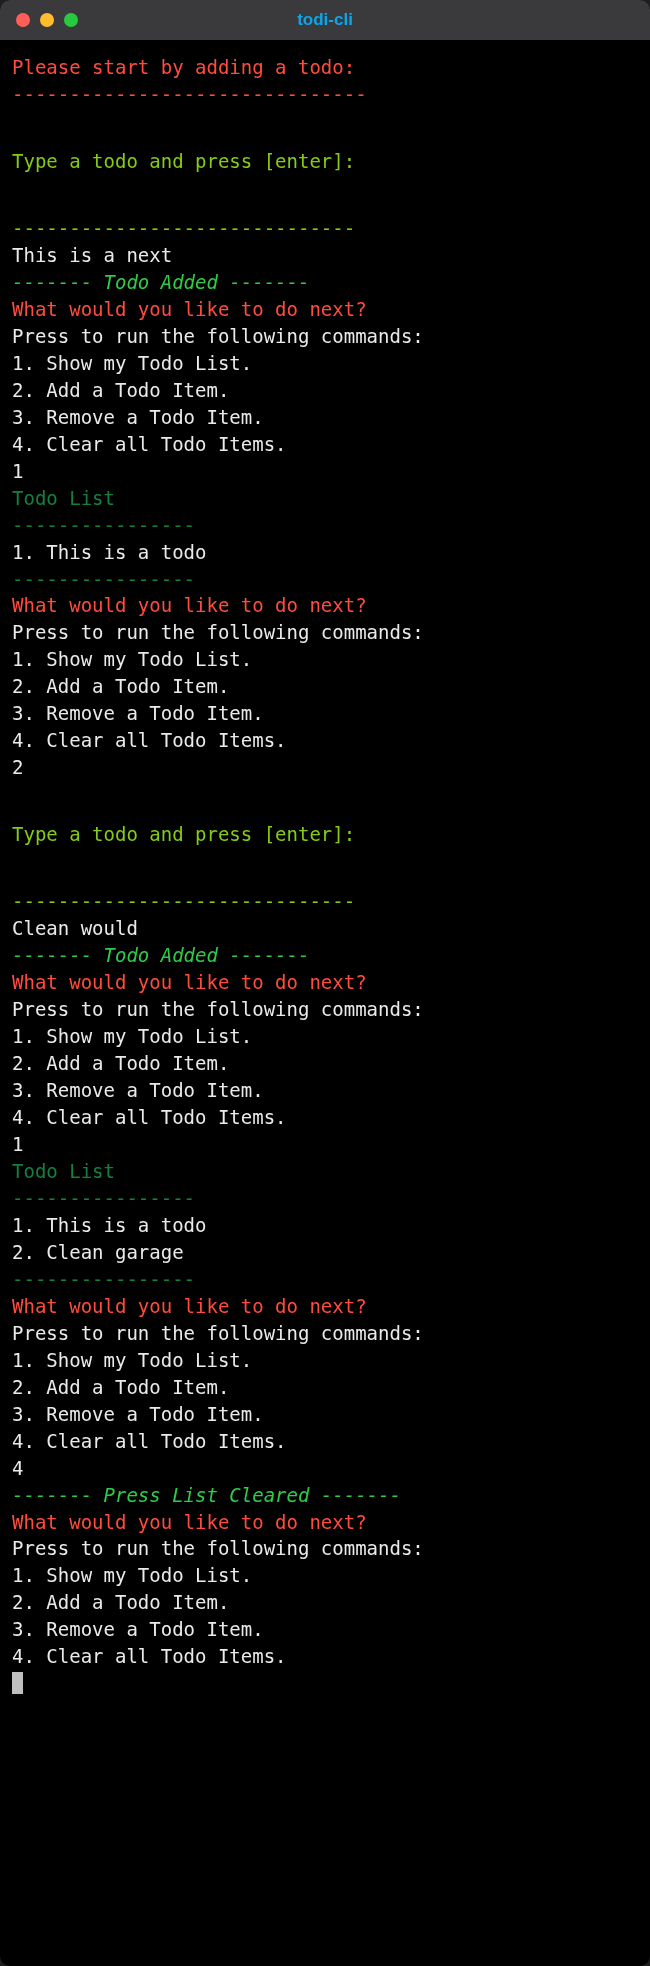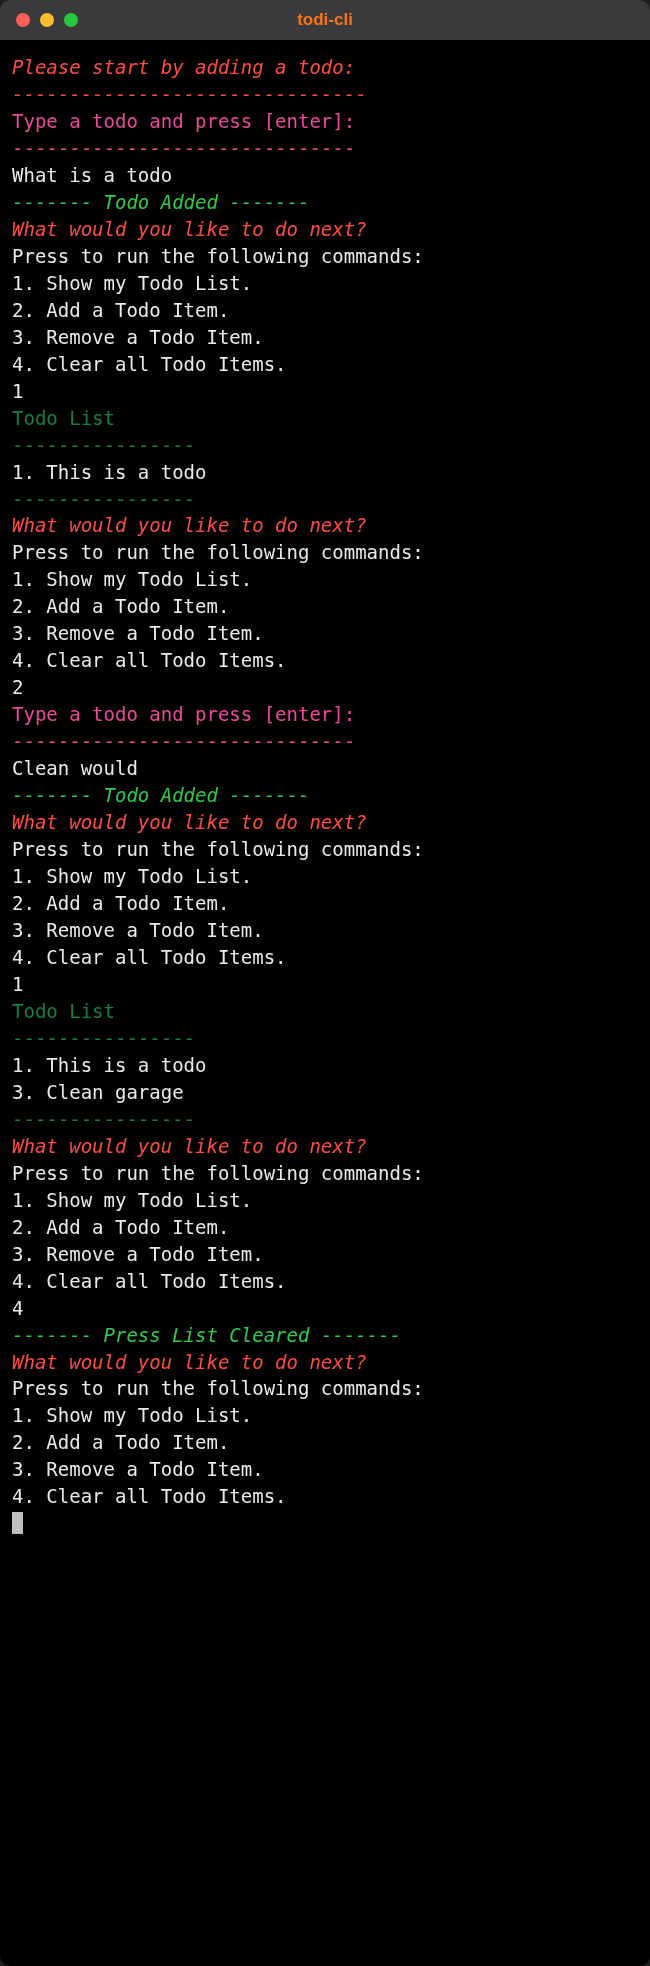--- a/index.html
+++ b/index.html
@@ -38,37 +38,37 @@
       height: 14px;
       border-radius: 50%;
     }
     .traffic-light.close { background: #ff5f56; }
     .traffic-light.minimize { background: #ffbd2e; }
     .traffic-light.maximize { background: #27c93f; }
     .title {
       position: absolute;
       left: 50%;
       transform: translateX(-50%);
-      color: #f97316;
+      color: #0ea5e9;
       font-weight: bold;
       font-size: 17px;
       font-family: -apple-system, BlinkMacSystemFont, "Segoe UI", sans-serif;
     }
     .terminal-body {
       padding: 14px 12px;
       font-size: 19px;
       line-height: 1.42;
       background: #000000;
     }
     .line {
       white-space: pre;
       color: #eaeaea;
     }
-    .red { color: #ff4c3d; font-style: italic; }
-    .orange { color: #ec4899; }
+    .red { color: #ff4c3d; }
+    .orange { color: #84cc16; margin-top: 40px; }
     .green { color: #2fcc4a; font-style: italic; }
     .cyan { color: #15803d; }
     .white { color: #eaeaea; }
     .cursor {
       display: inline-block;
       width: 11px;
       height: 22px;
       background: #bfbfbf;
       vertical-align: text-bottom;
     }
@@ -84,21 +84,21 @@
       <div class="traffic-light maximize"></div>
     </div>
     <div class="title">todi-cli</div>
   </div>
   <div class="terminal-body">
     <div id="terminal-lines">
         <div class="line red">Please start by adding a todo:</div>
         <div class="line red">-------------------------------</div>
         <div class="line orange">Type a todo and press [enter]:</div>
         <div class="line orange">------------------------------</div>
-        <div class="line white">What is a todo</div>
+        <div class="line white">This is a next</div>
         <div class="line green">------- Todo Added -------</div>
         <div class="line red">What would you like to do next?</div>
         <div class="line white">Press to run the following commands:</div>
         <div class="line white">1. Show my Todo List.</div>
         <div class="line white">2. Add a Todo Item.</div>
         <div class="line white">3. Remove a Todo Item.</div>
         <div class="line white">4. Clear all Todo Items.</div>
         <div class="line white">1</div>
         <div class="line cyan">Todo List</div>
         <div class="line cyan">----------------</div>
@@ -118,21 +118,21 @@
         <div class="line red">What would you like to do next?</div>
         <div class="line white">Press to run the following commands:</div>
         <div class="line white">1. Show my Todo List.</div>
         <div class="line white">2. Add a Todo Item.</div>
         <div class="line white">3. Remove a Todo Item.</div>
         <div class="line white">4. Clear all Todo Items.</div>
         <div class="line white">1</div>
         <div class="line cyan">Todo List</div>
         <div class="line cyan">----------------</div>
         <div class="line white">1. This is a todo</div>
-        <div class="line white">3. Clean garage</div>
+        <div class="line white">2. Clean garage</div>
         <div class="line cyan">----------------</div>
         <div class="line red">What would you like to do next?</div>
         <div class="line white">Press to run the following commands:</div>
         <div class="line white">1. Show my Todo List.</div>
         <div class="line white">2. Add a Todo Item.</div>
         <div class="line white">3. Remove a Todo Item.</div>
         <div class="line white">4. Clear all Todo Items.</div>
         <div class="line white">4</div>
         <div class="line green">------- Press List Cleared -------</div>
         <div class="line red">What would you like to do next?</div>

